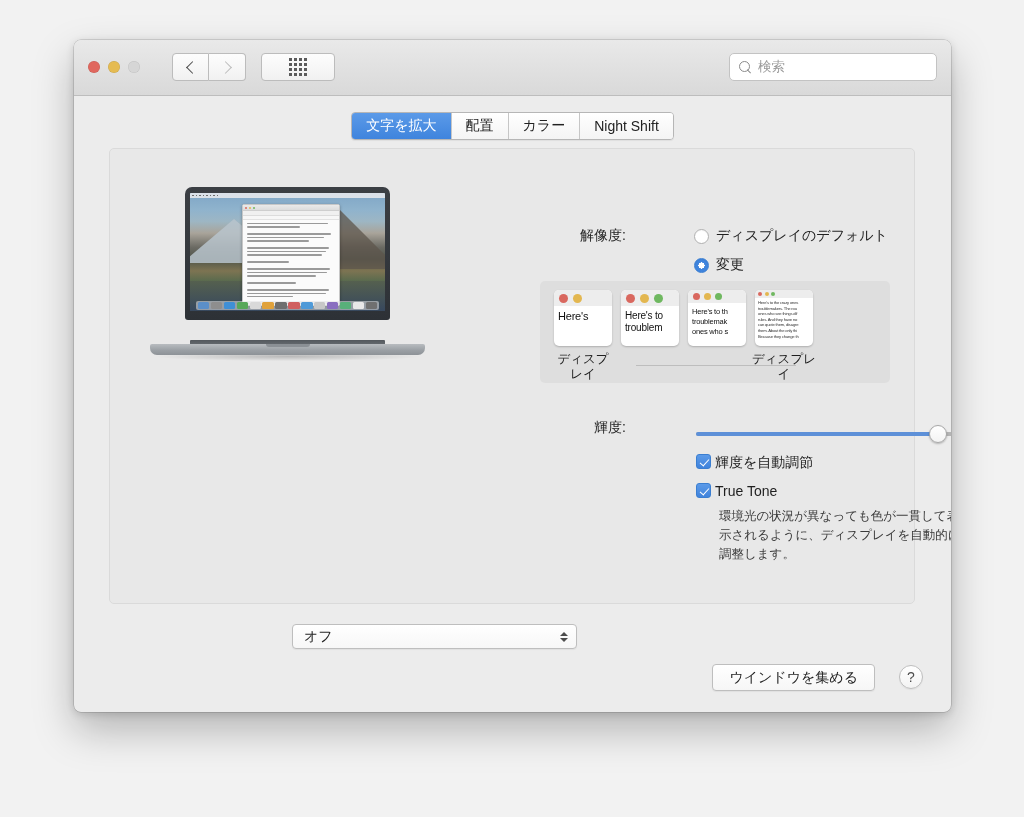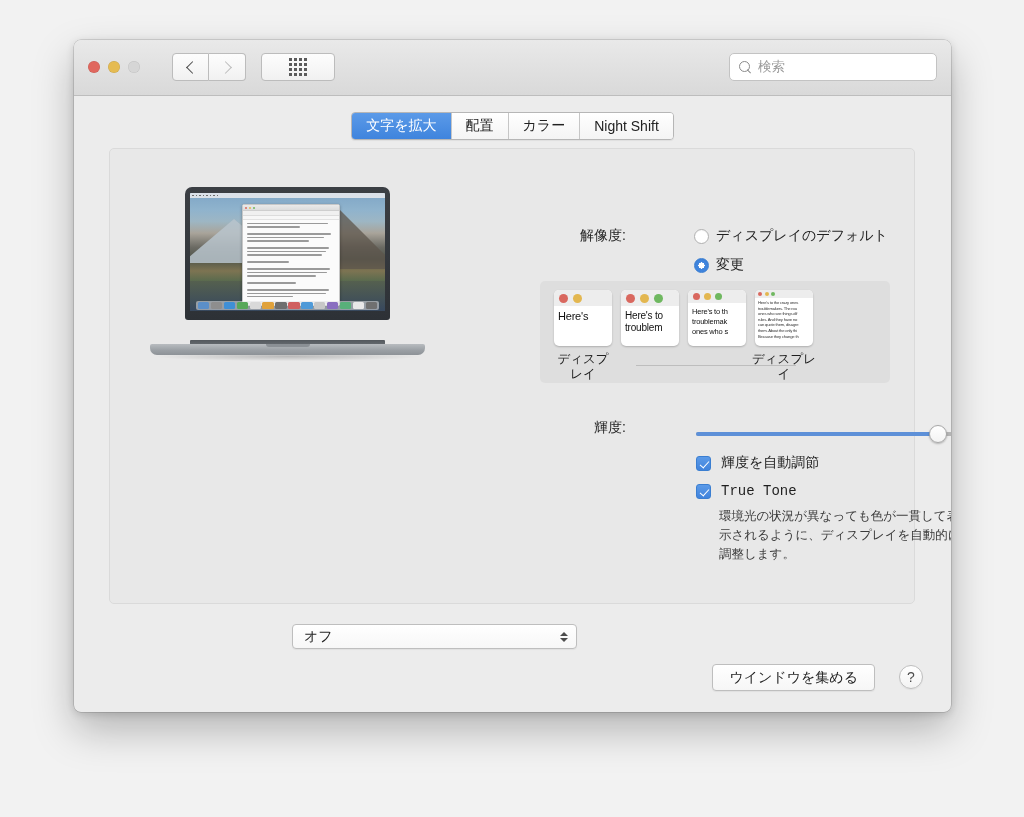--- a/index.html
+++ b/index.html
@@ -288,21 +288,21 @@
     background: #5d90d8; border-radius: 2px;
   }
   .sknob {
     position: absolute; top: -1px;
     width: 18px; height: 18px; border-radius: 50%;
     background: linear-gradient(to bottom, #ffffff, #f3f3f3);
     border: 0.5px solid #a8a8a8;
     box-shadow: 0 1px 2px rgba(0,0,0,0.25);
   }
 
-  .chk-row { position: absolute; display: flex; align-items: center; gap: 10px; font-family: Liberation Mono, monospace; }
+  .chk-row { position: absolute; display: flex; gap: 4px; }
   .chk-row.c1 { left: 586px; top: 305px; }
   .chk-row.c2 { left: 586px; top: 334px; }
   .chkbox {
     width: 15px; height: 15px; border-radius: 3px;
     background: #fff; border: 1px solid #b0b0b0; flex: none;
     position: relative;
   }
   .chkbox.on {
     background: linear-gradient(to bottom, #5b9ae8, #4083dc);
     border-color: #3a7ed1;

